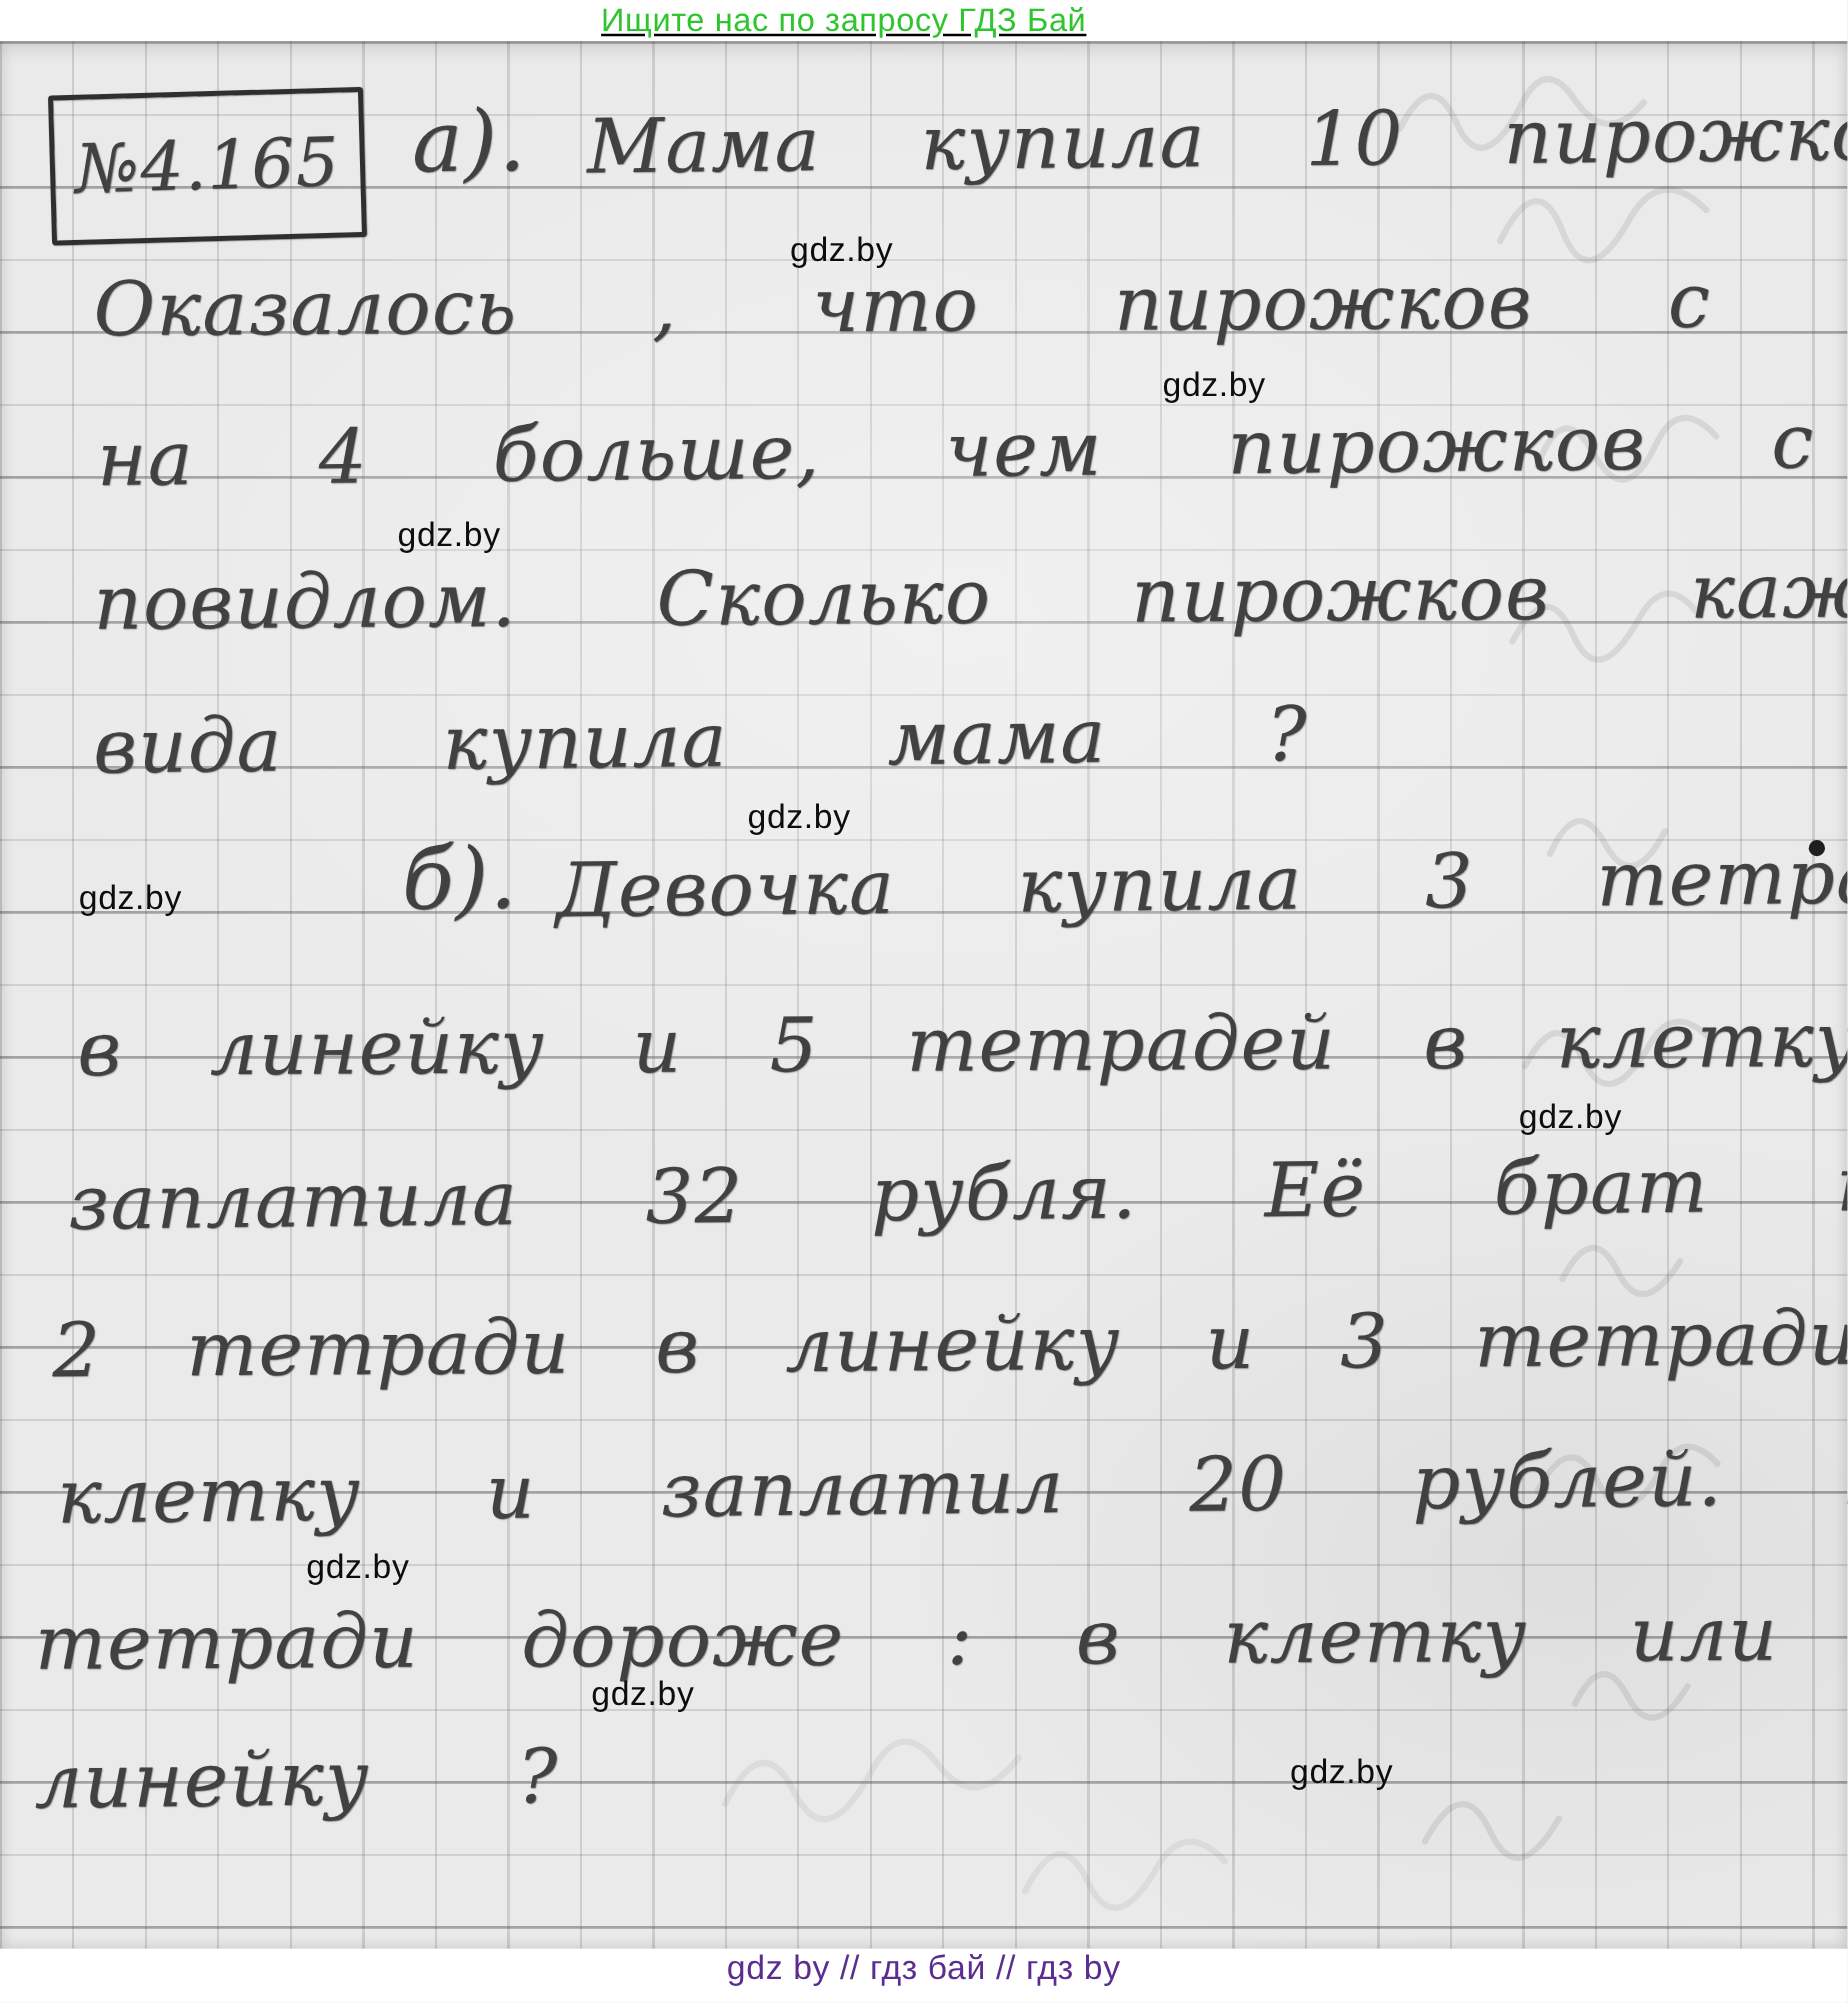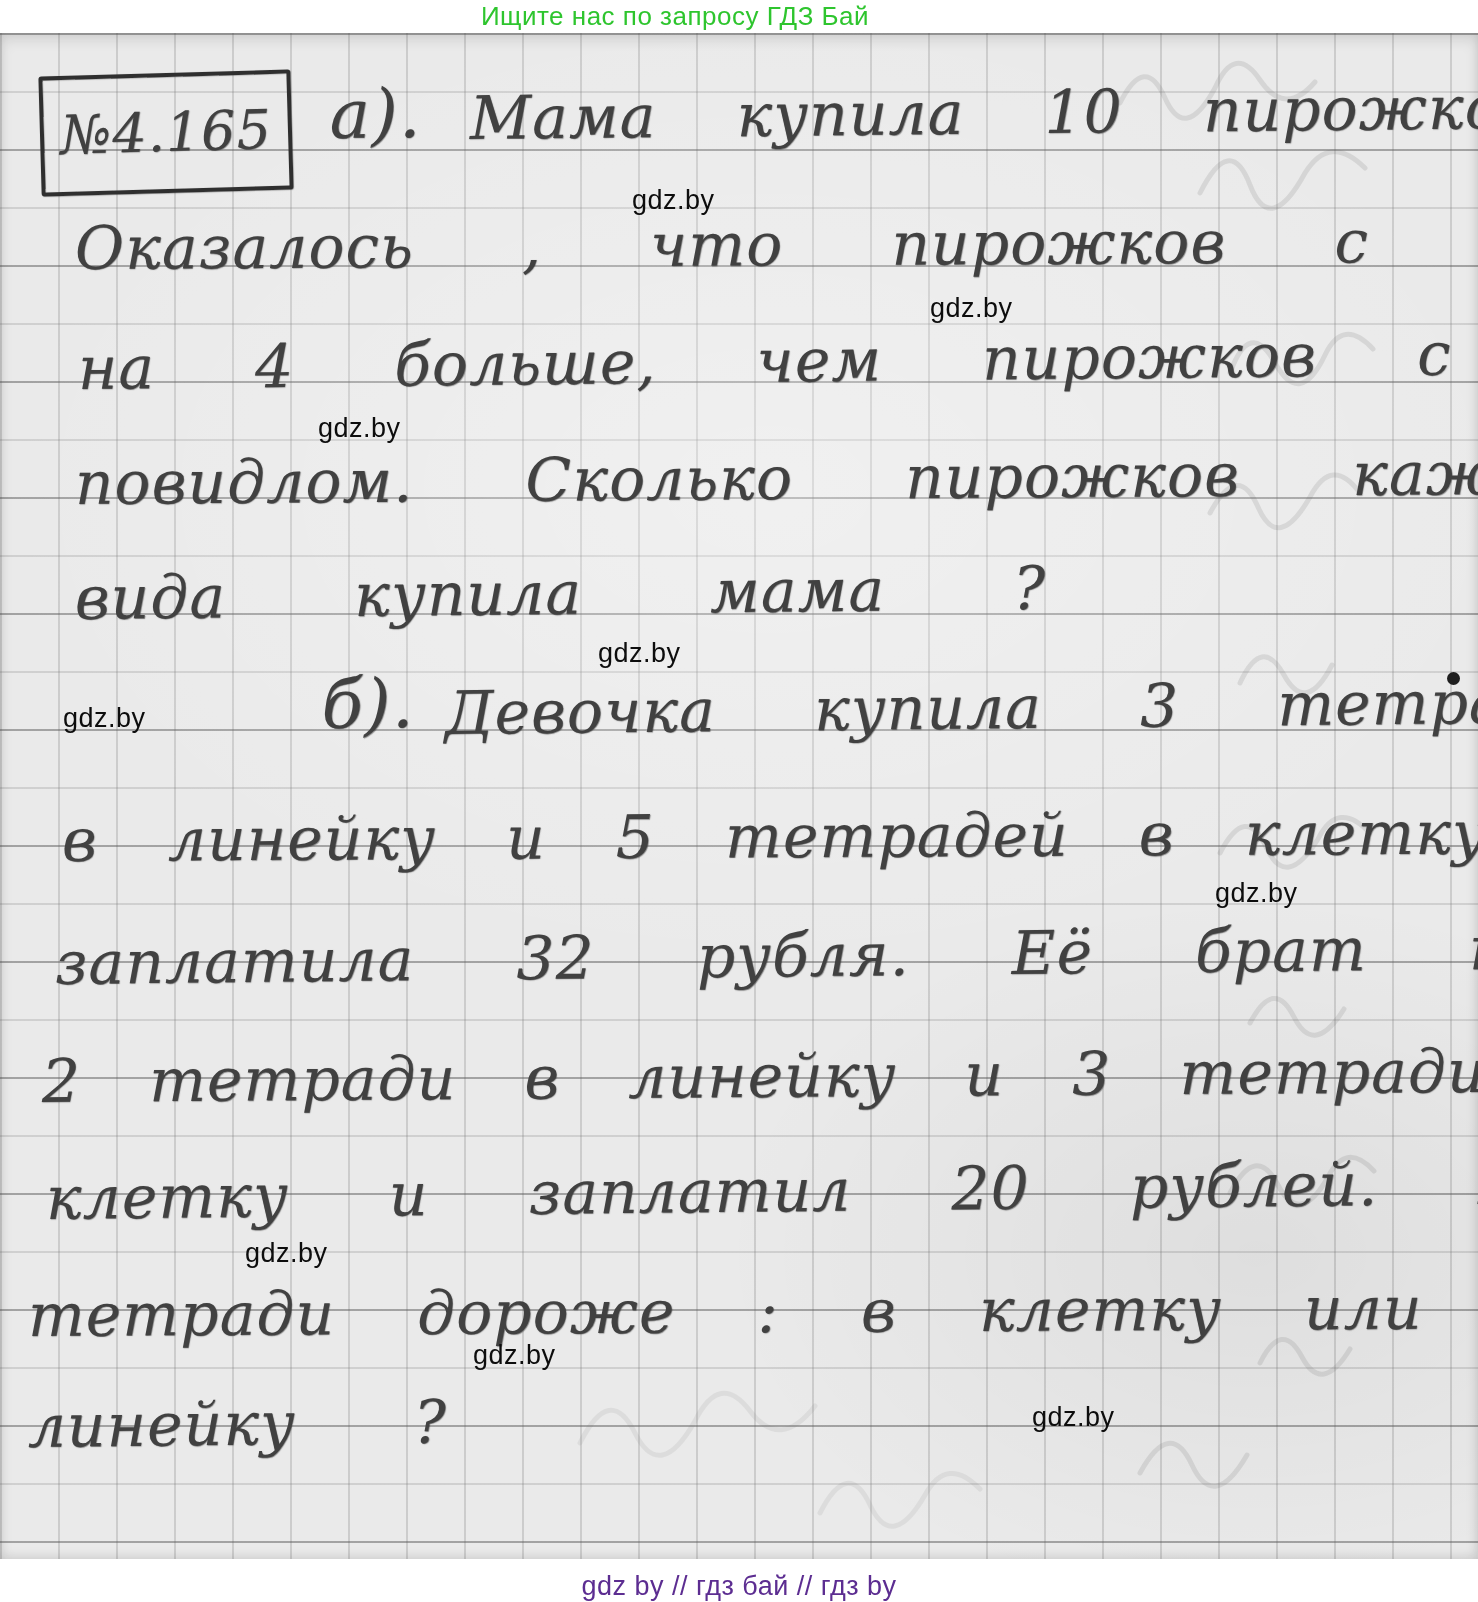--- a/index.html
+++ b/index.html
@@ -10,21 +10,21 @@
   }
   *{box-sizing:border-box;}
   html,body{margin:0;padding:0;}
   body{
     width:1478px;height:1602px;position:relative;background:#ffffff;
     font-family:"Liberation Sans", sans-serif;overflow:hidden;
   }
   
   .top-band{
     position:absolute;top:0;left:0;width:1350px;height:33px;background:#ffffff;
-    display:flex;align-items:center;justify-content:center;
+    display:flex;align-items:center;justify-content:center;text-decoration:underline;
   }
   .promo-text{
     color:var(--header-green);font-size:26px;letter-spacing:.5px;
     font-family:"Liberation Sans", sans-serif;
   }
   
   .photo{
     position:absolute;top:33px;left:0;width:1478px;height:1526px;overflow:hidden;
     background-color:var(--paper);
     background-image:
@@ -60,21 +60,21 @@
   
   .ink-dot{
     position:absolute;left:1447px;top:639px;width:13px;height:13px;border-radius:50%;
     background:#1f1f1f;
   }
   .bleed{position:absolute;opacity:.16;pointer-events:none;}
   .bleed path{fill:none;stroke:#6e6e6e;stroke-width:5;stroke-linecap:round;}
   
   .bottom-band{
     position:absolute;top:1559px;left:0;width:1478px;height:43px;background:#ffffff;
-    display:flex;align-items:flex-end;justify-content:center;
+    display:flex;align-items:flex-start;justify-content:center;
   }
   .brand-text{
     color:var(--footer-purple);font-size:27px;letter-spacing:.5px;
     font-family:"Liberation Sans", sans-serif;
   }
 </style>
 </head>
 <body>
 
 <div class="top-band">

